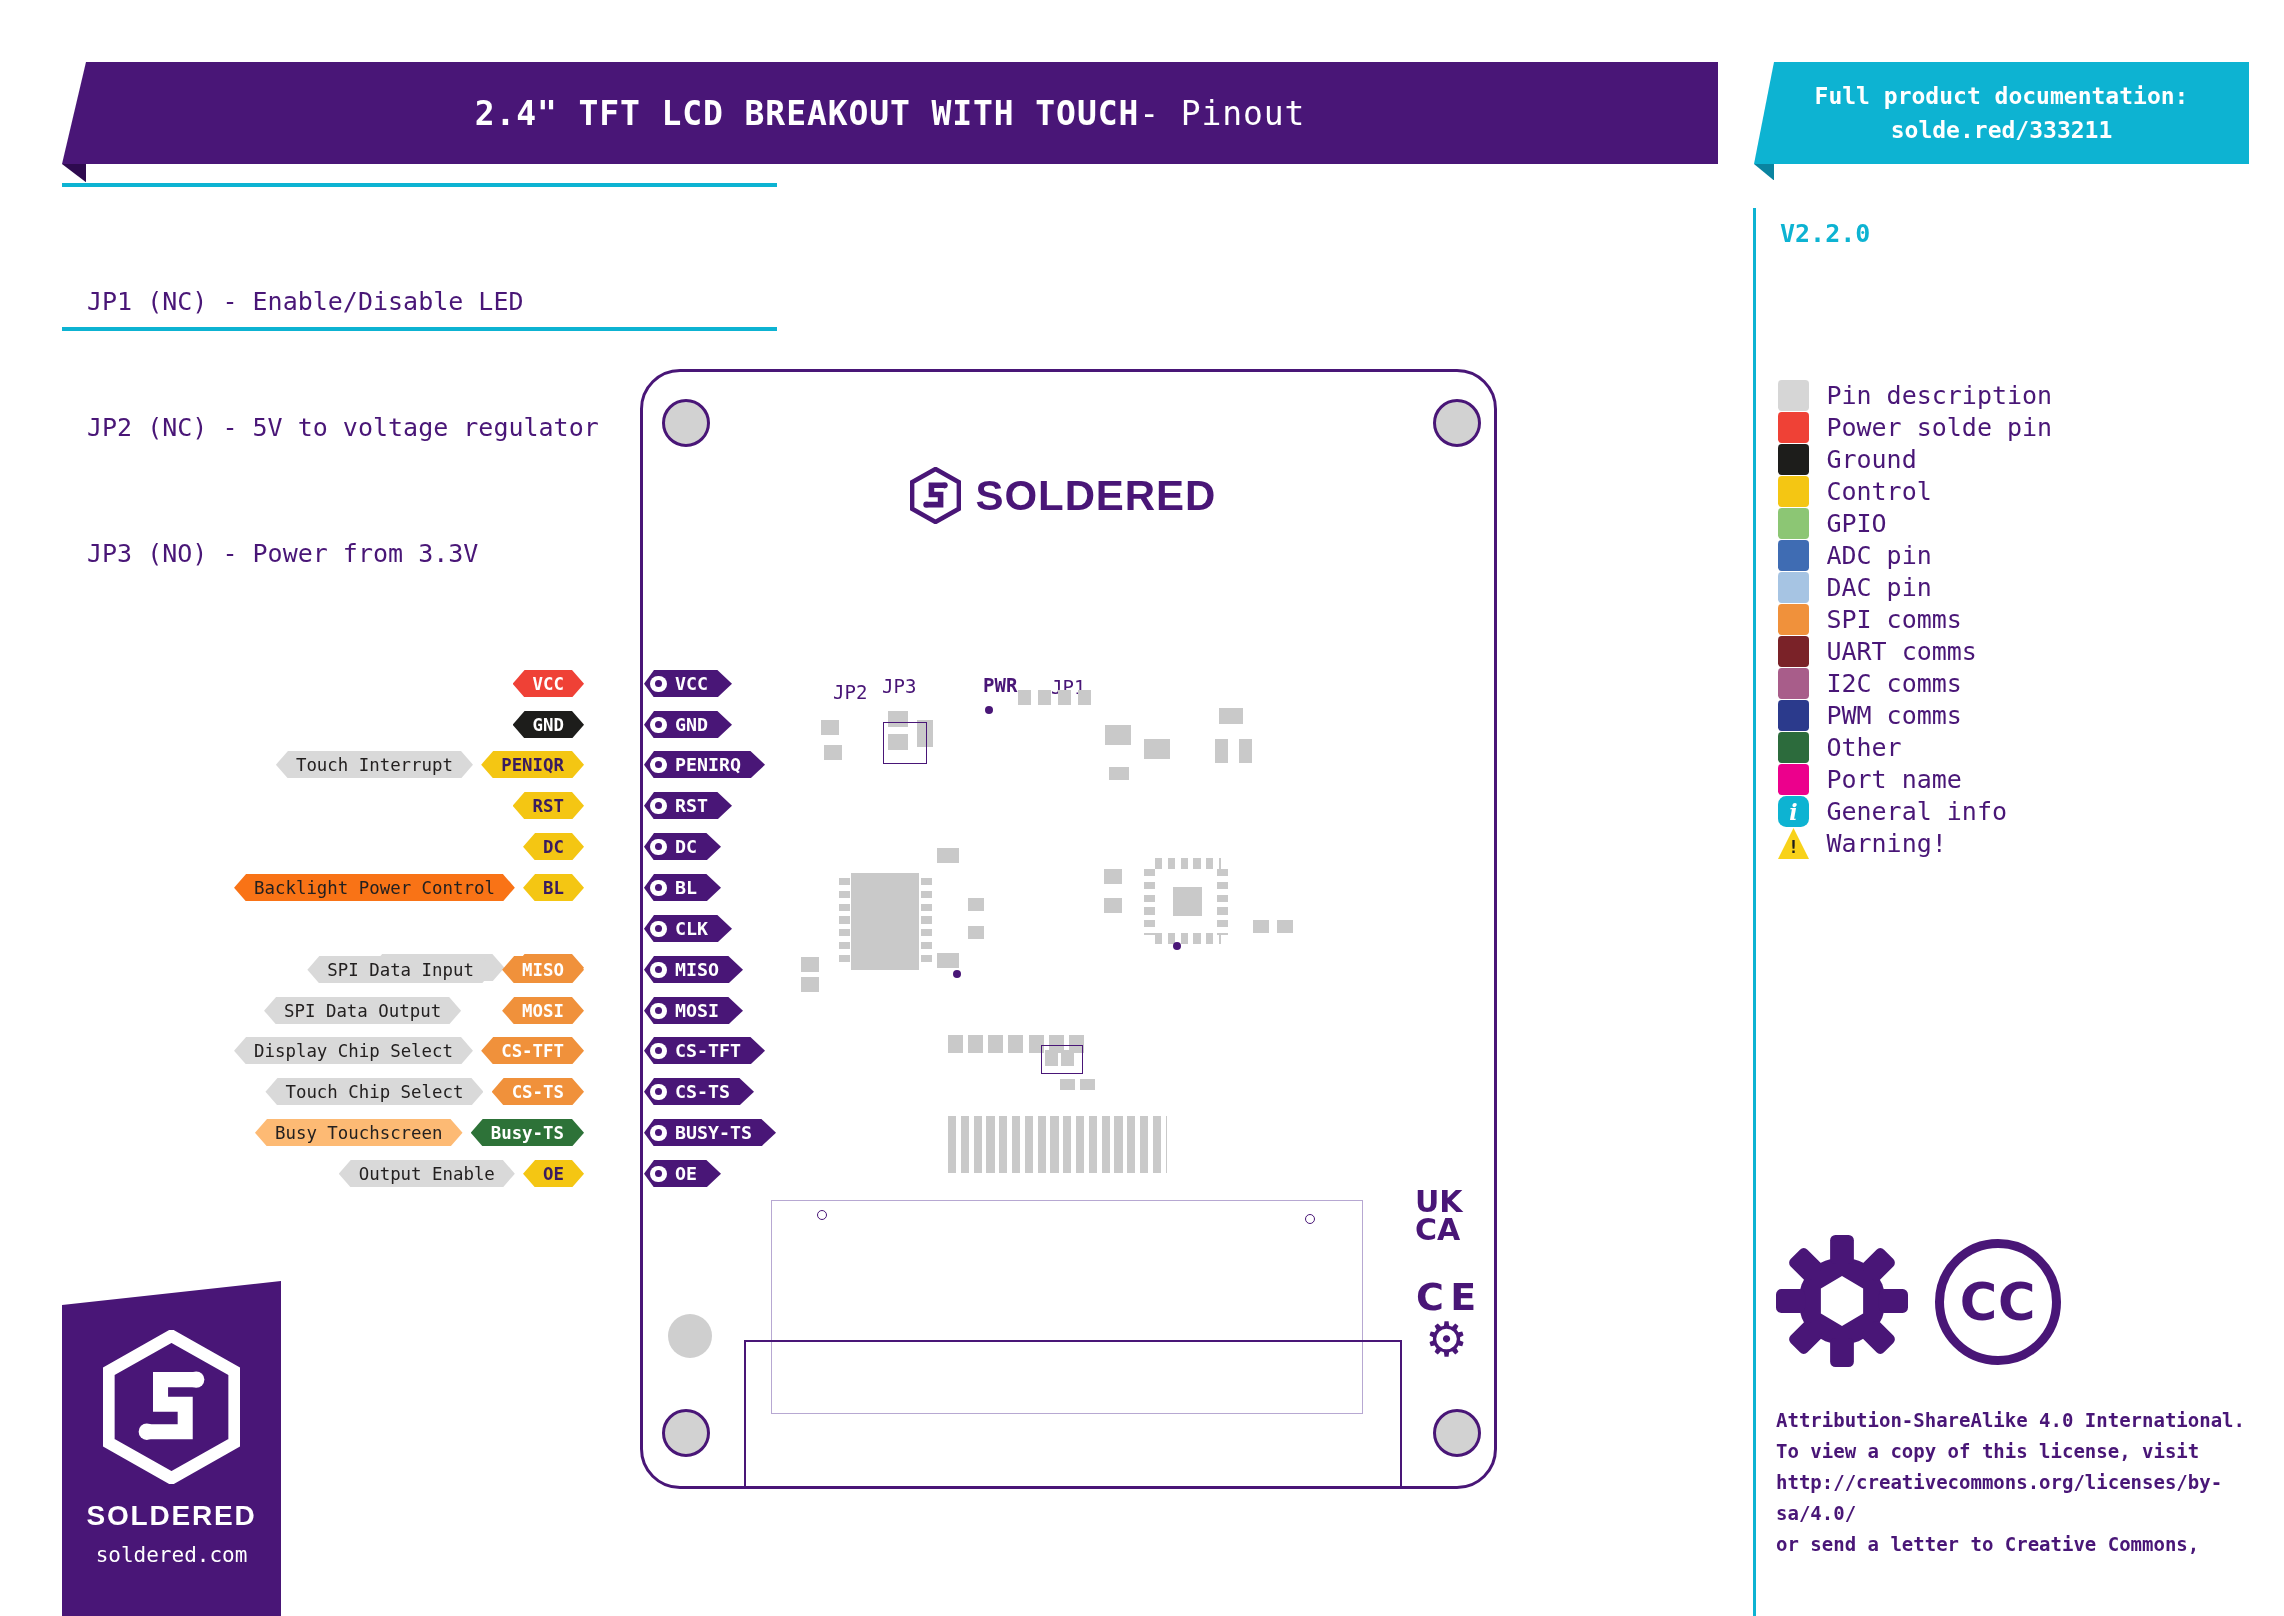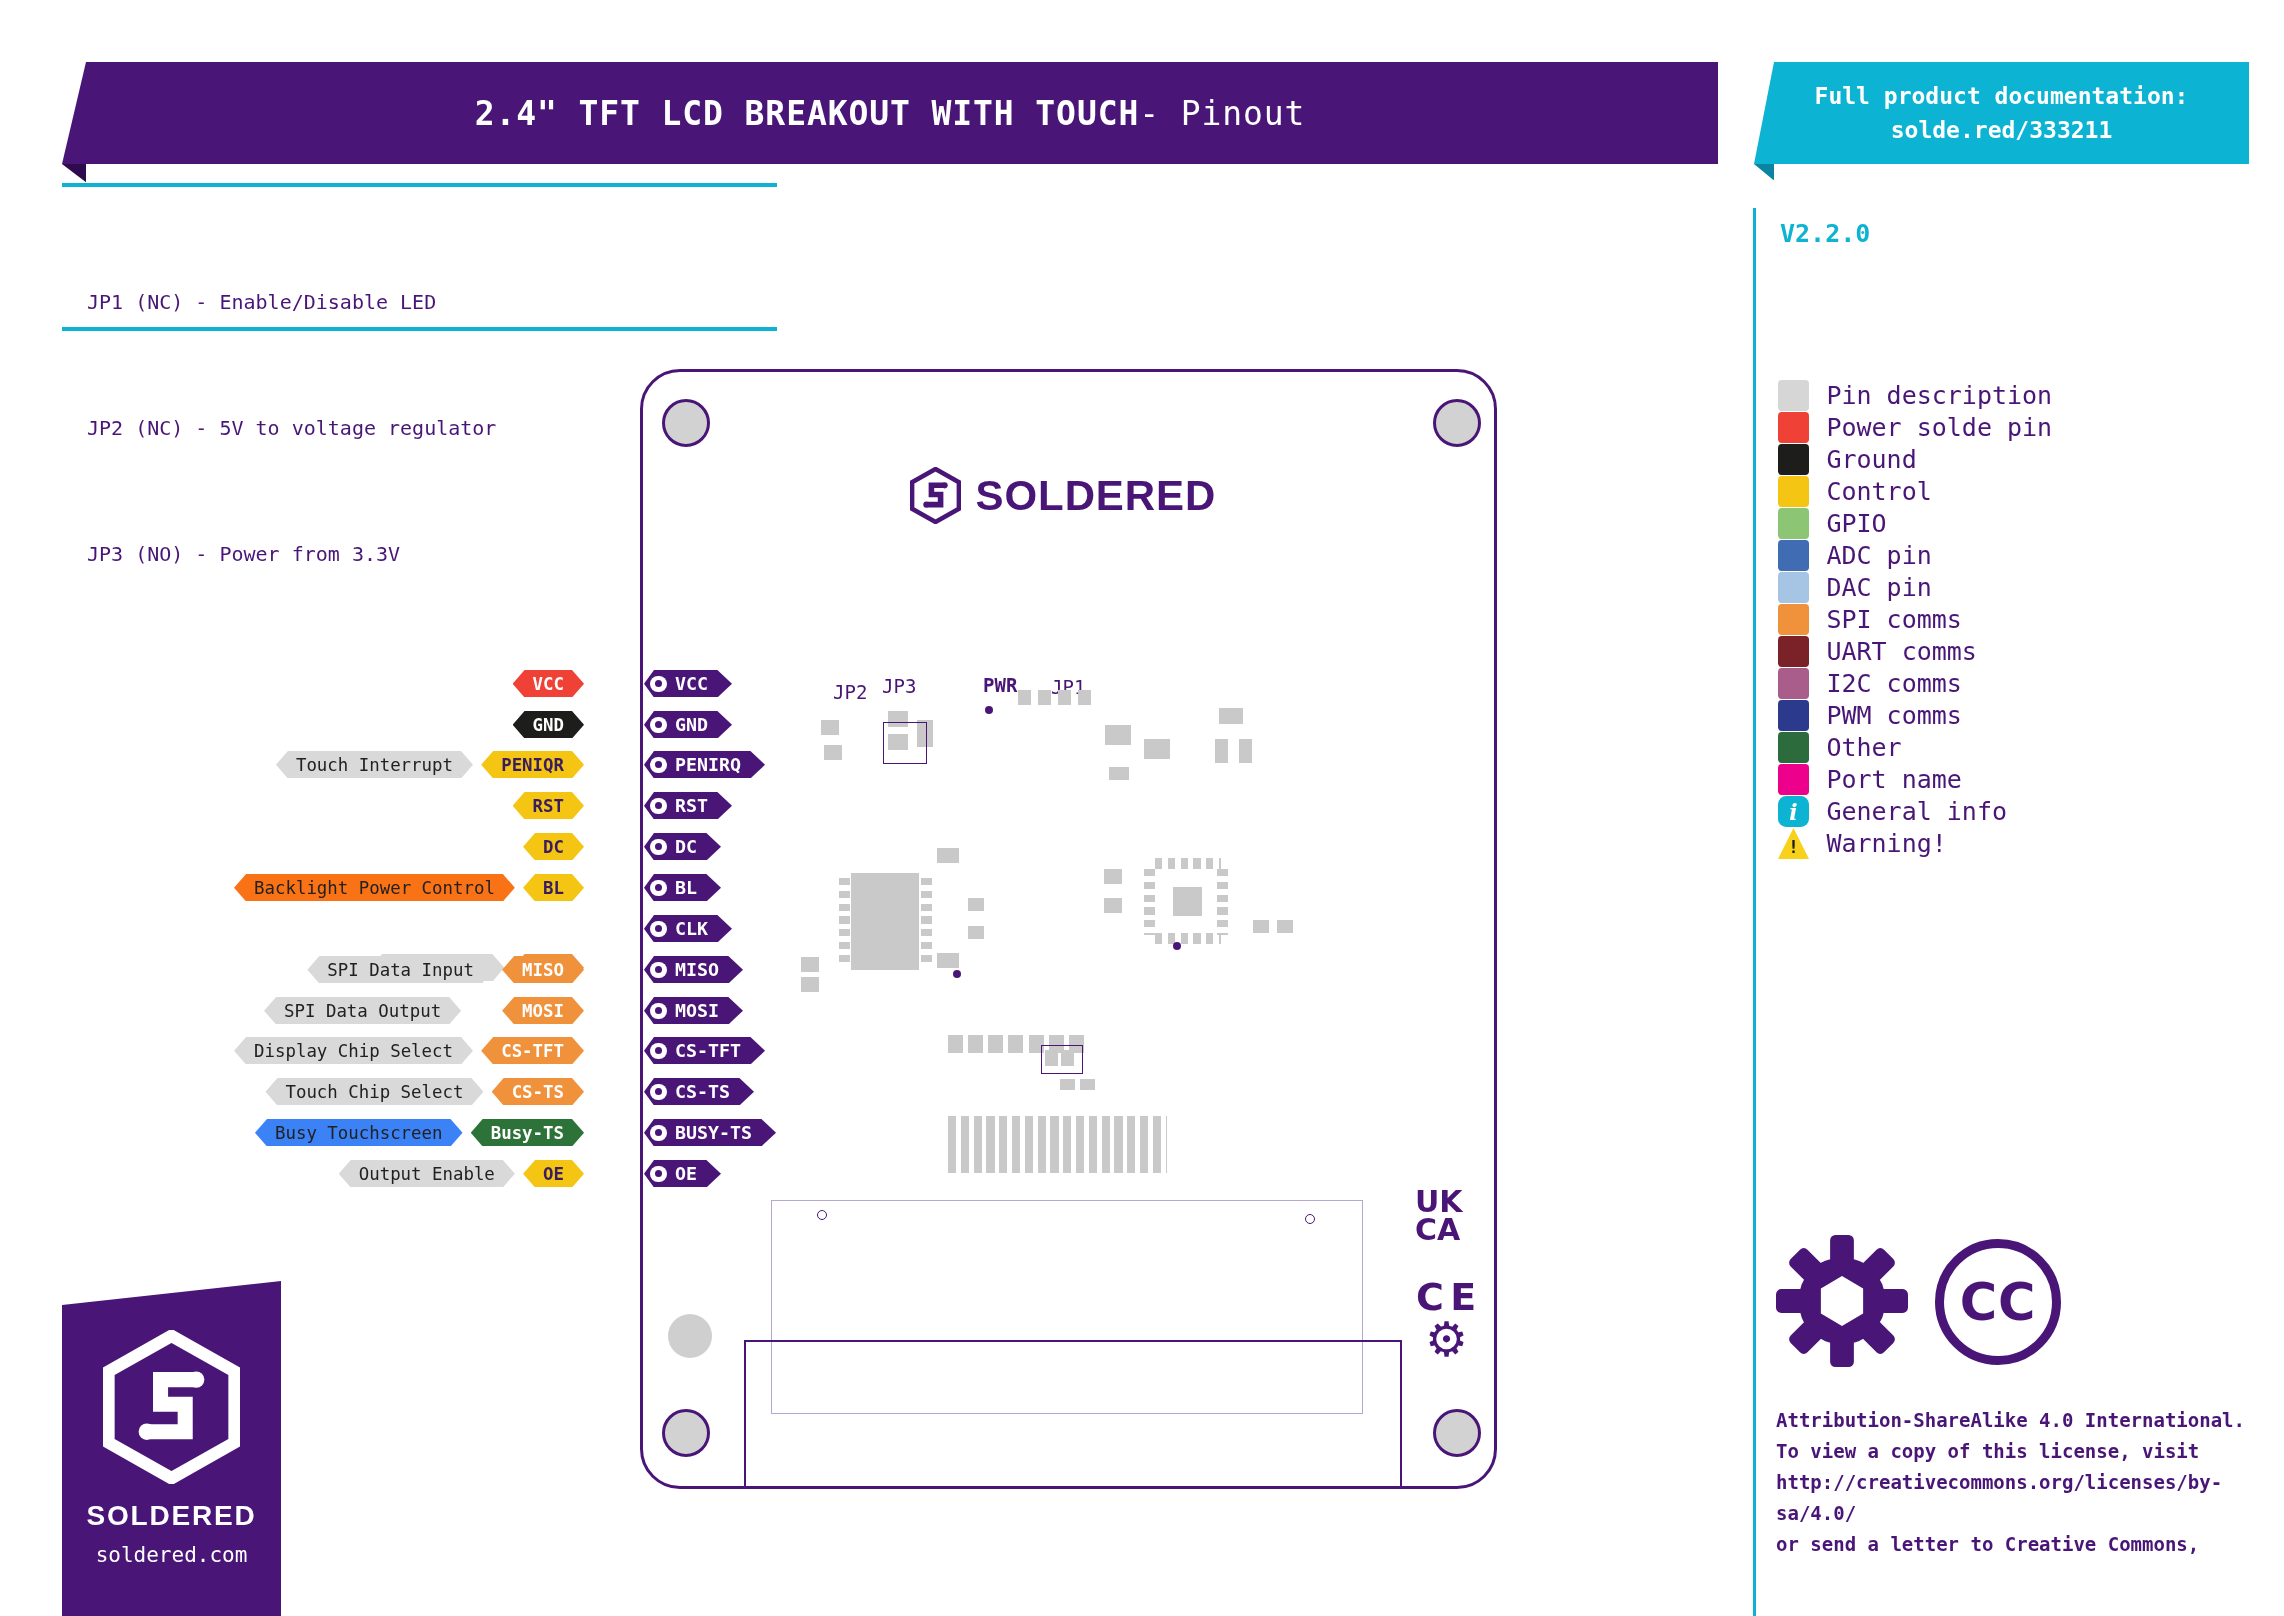--- a/index.html
+++ b/index.html
@@ -25,21 +25,21 @@
     display:flex;flex-direction:column;align-items:center;justify-content:center;gap:7.3px;
     color:#fff;font-weight:700;font-size:23px;cursor:pointer;}
   .doc-fold{position:absolute;left:1754px;top:164px;width:20px;height:16.4px;background:var(--cyan-dark);
     clip-path:polygon(0 0,100% 0,100% 100%);}
 
   .v-divider{position:absolute;left:1753px;top:208px;width:2.7px;height:1408px;background:var(--cyan);}
   .version{position:absolute;left:1780px;top:219px;color:var(--cyan);font-size:25px;font-weight:700;}
 
   
   .rule{position:absolute;height:3.7px;background:var(--cyan);}
-  .jumper-notes{position:absolute;left:87px;top:197px;color:var(--ink);font-size:20px;line-height:42px;font-weight:500;white-space:pre;}
+  .jumper-notes{position:absolute;left:87px;top:197px;color:var(--ink);font-size:25px;line-height:42px;font-weight:500;white-space:pre;}
 
   
   .board{position:absolute;left:640px;top:369px;width:857px;height:1120px;border:3.7px solid var(--purple);
     border-radius:40px;background:#fff;box-sizing:border-box;}
   .hole{position:absolute;width:42px;height:42px;border:3.7px solid var(--purple);border-radius:50%;background:#d2d2d2;}
   .board-logo{position:absolute;left:267px;top:95px;display:flex;align-items:center;gap:14.6px;}
   .board-brand{font-family:"Liberation Sans",sans-serif;font-weight:700;font-size:42px;letter-spacing:0.9px;color:var(--purple);}
   .silk{position:absolute;color:var(--purple);font-weight:700;font-size:19px;}
   .smd{position:absolute;background:#c9c9c9;}
   .outline{position:absolute;border:1.8px solid var(--purple);background:transparent;}
@@ -320,21 +320,21 @@
     <div class="hex sig" style="background-color: rgb(240, 145, 59); color: rgb(255, 255, 255);">CS-TS</div>
   </div>
   <div class="pinlabel" style="top:1078px;">
       <span class="pinhole">
         <span class="pindot"></span>
       </span>
       <span>CS-TS</span>
     </div>
 
   <div class="sig-row" style="top:1119px;">
-    <div class="hex desc" style="background-color: #3b82f6; color: rgb(35, 32, 32); text-align: right;">Busy Touchscreen</div>
+    <div class="hex desc" style="background-color: #fdba74; color: rgb(35, 32, 32); text-align: right;">Busy Touchscreen</div>
     <div class="hex sig" style="background-color: rgb(45, 114, 56); color: rgb(255, 255, 255);">Busy-TS</div>
   </div>
   <div class="pinlabel" style="top:1119px;">
       <span class="pinhole">
         <span class="pindot"></span>
       </span>
       <span>BUSY-TS</span>
     </div>
 
   <div class="sig-row" style="top:1160px;">

